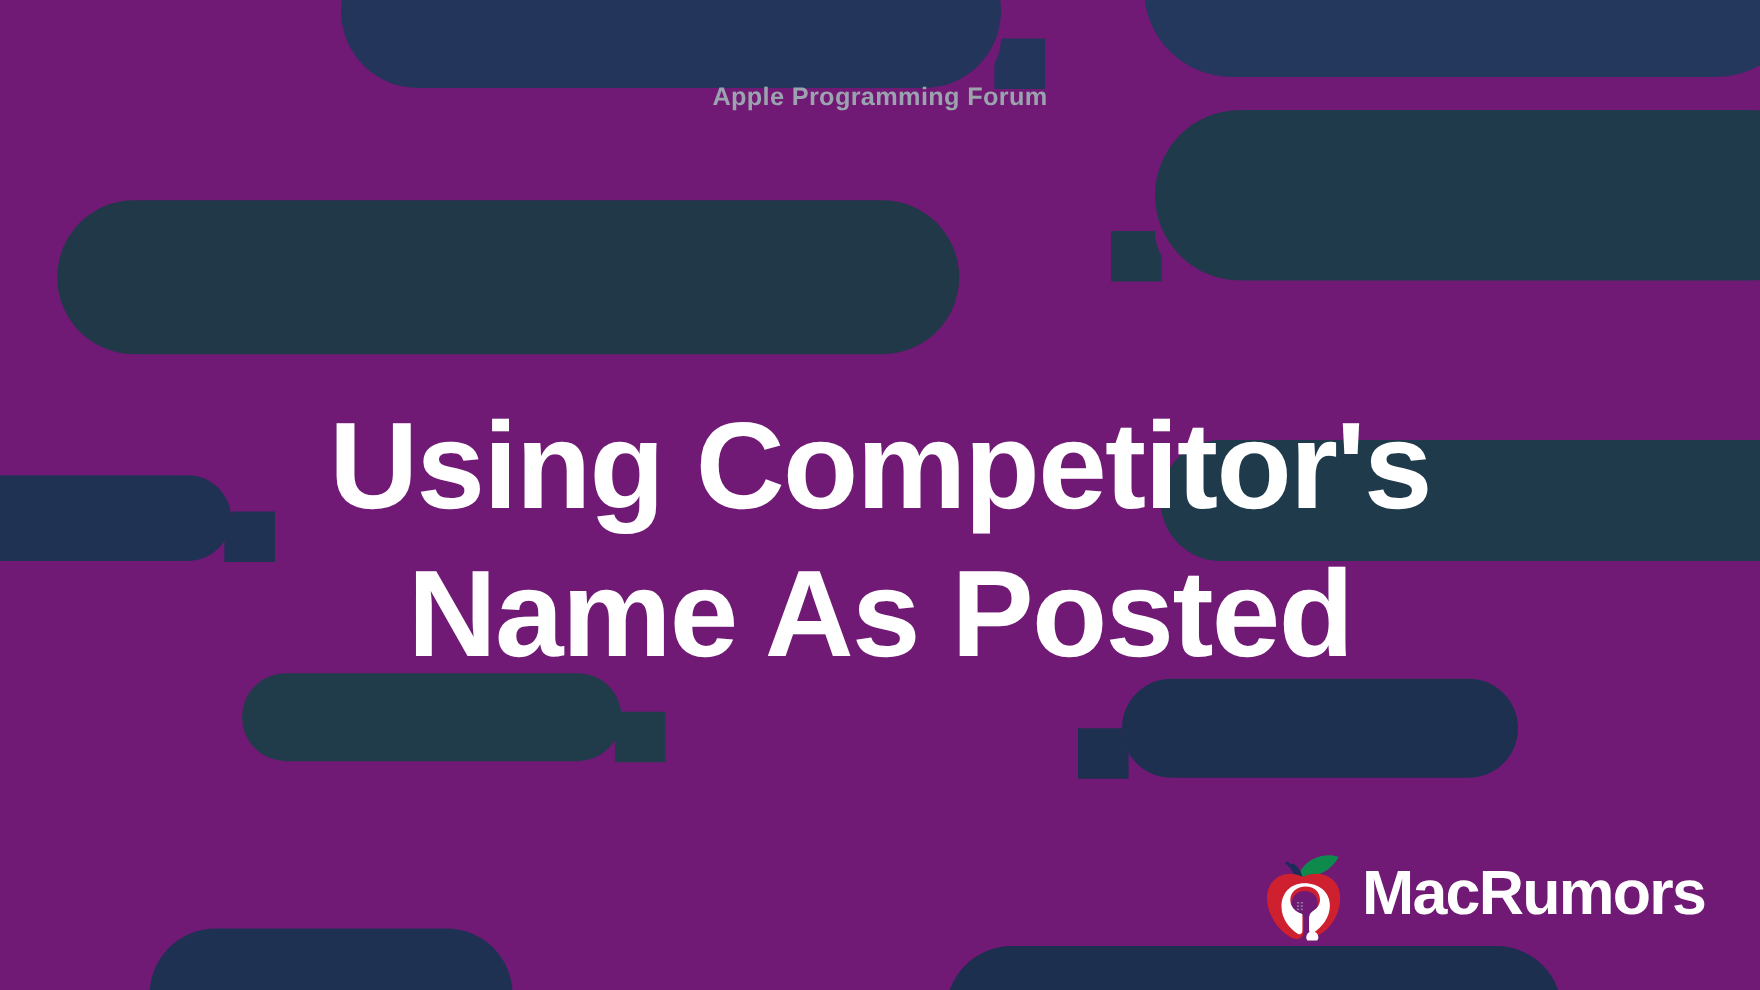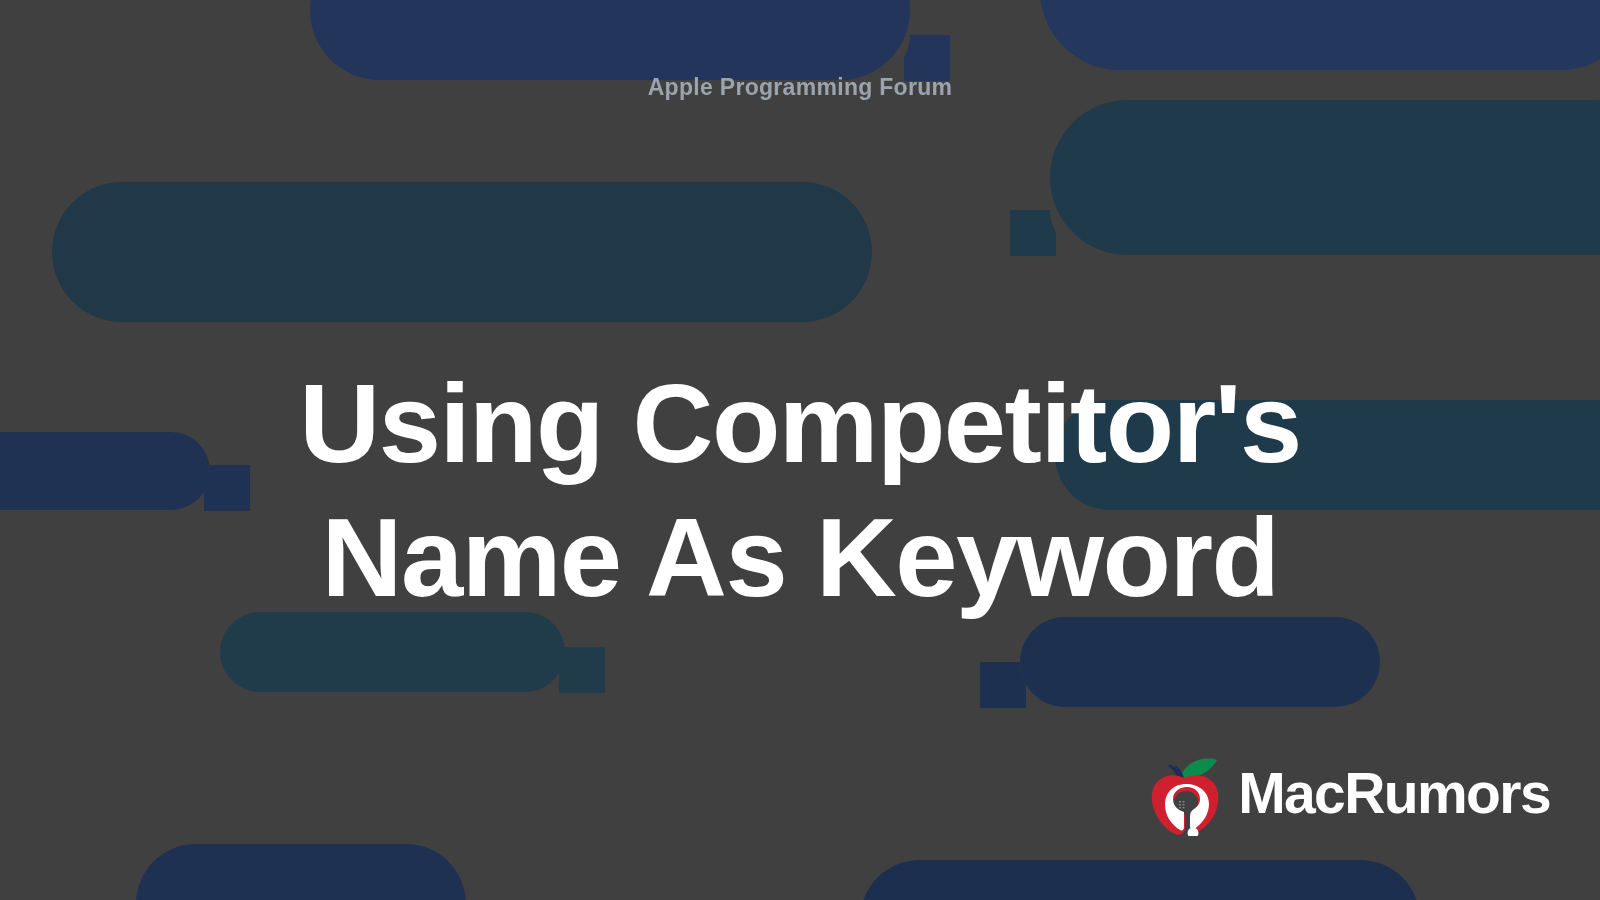--- a/index.html
+++ b/index.html
@@ -88,39 +88,39 @@
     left: 50px;
     bottom: 72px;
     font-size: 34px;
     font-weight: bold;
     color: #b7bcc3;
     letter-spacing: -.2px;
   }
   #brand {
     position: absolute;
     right: 50px;
-    bottom: 64px;
+    bottom: 45px;
     display: flex;
     align-items: center;
     gap: 16px;
   }
   #brand-mark { width: 74px; height: 82px; display: block; }
   #brand-word {
     font-size: 57px;
     font-weight: bold;
     color: #ffffff;
     letter-spacing: -1.6px;
     line-height: 1;
     margin-bottom: 3px;
   }
 </style>
 </head>
 <body>
 
-<div id="card" style="background: #404040;">
+<div id="card" style="background: #701a75;">
 
   <div id="bubbles">
       <div class="bubble tail-right" style="left: 310px; top: -60px; width: 600px; height: 140px; background: rgb(35, 53, 90); --bcol: #23355a;">
         <span class="tail"></span>
       </div>
       <div class="bubble" style="left: 1040px; top: -90px; width: 600px; height: 160px; background: rgb(36, 55, 92); --bcol: #24375c;"></div>
       <div class="bubble" style="left: 52px; top: 182px; width: 820px; height: 140px; background: rgb(32, 56, 72); --bcol: #203848;"></div>
       <div class="bubble tail-left" style="left: 1050px; top: 100px; width: 620px; height: 155px; background: rgb(31, 58, 74); --bcol: #1f3a4a;">
         <span class="tail"></span>
       </div>
@@ -135,21 +135,21 @@
         <span class="tail"></span>
       </div>
       <div class="bubble tail-right" style="left: 136px; top: 844px; width: 330px; height: 120px; background: rgb(30, 49, 83); --bcol: #1e3153;"></div>
       <div class="bubble" style="left: 860px; top: 860px; width: 560px; height: 120px; background: rgb(28, 47, 78); --bcol: #1c2f4e;"></div>
     </div>
 
   <div id="content">
 
     <div id="forum-name">Apple Programming Forum</div>
 
-    <h1 id="headline">Using Competitor's Name As Keyword</h1>
+    <h1 id="headline">Using Competitor's Name As Posted</h1>
 
 
     <div id="brand">
       <svg id="brand-mark" viewBox="0 0 74 82">
 
         <path d="M33 21 C40 6 58 2 69 6 C62 19 48 25 35 24 Z" fill="#0e8a4c"></path>
         <path d="M33 21 C40 6 58 2 69 6 C60 12 47 15 36 22 Z" fill="#ffffff" opacity="0.0"></path>
 
         <path d="M28 12 C33 16 36 21 36 26 L32 26 C31 21 29 16 25 13 Z" fill="#1d2c58"></path>
         <path d="M22 10 C28 14 32 19 33 25 L30 25 C28 20 25 15 20 12 Z" fill="#1d2c58"></path>

